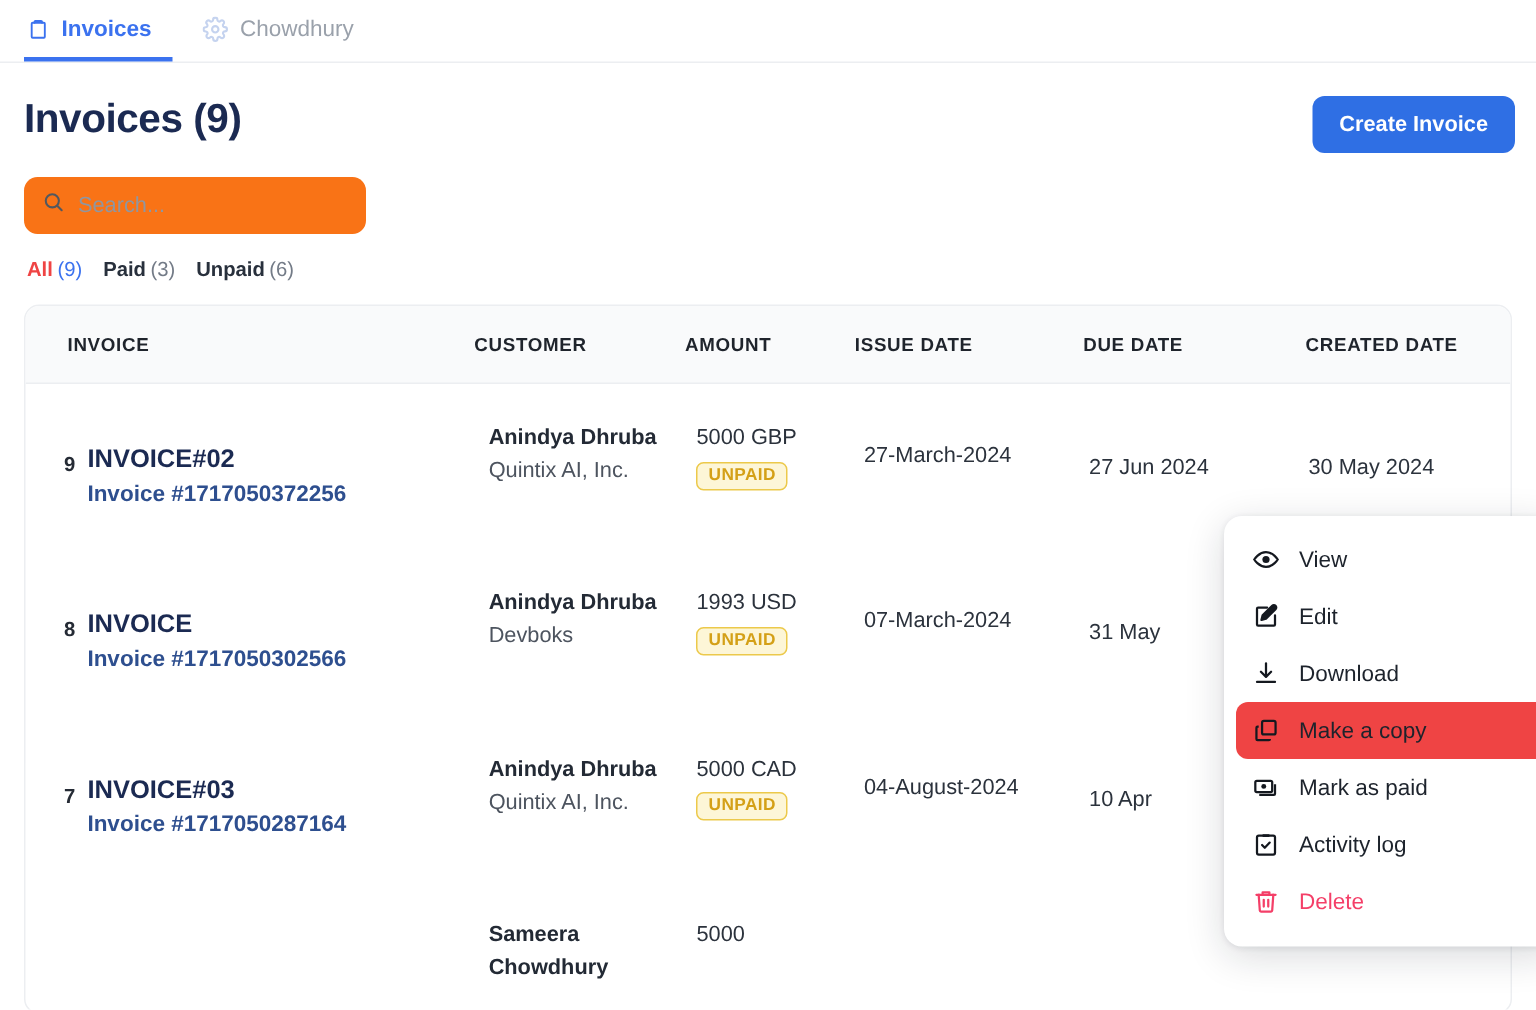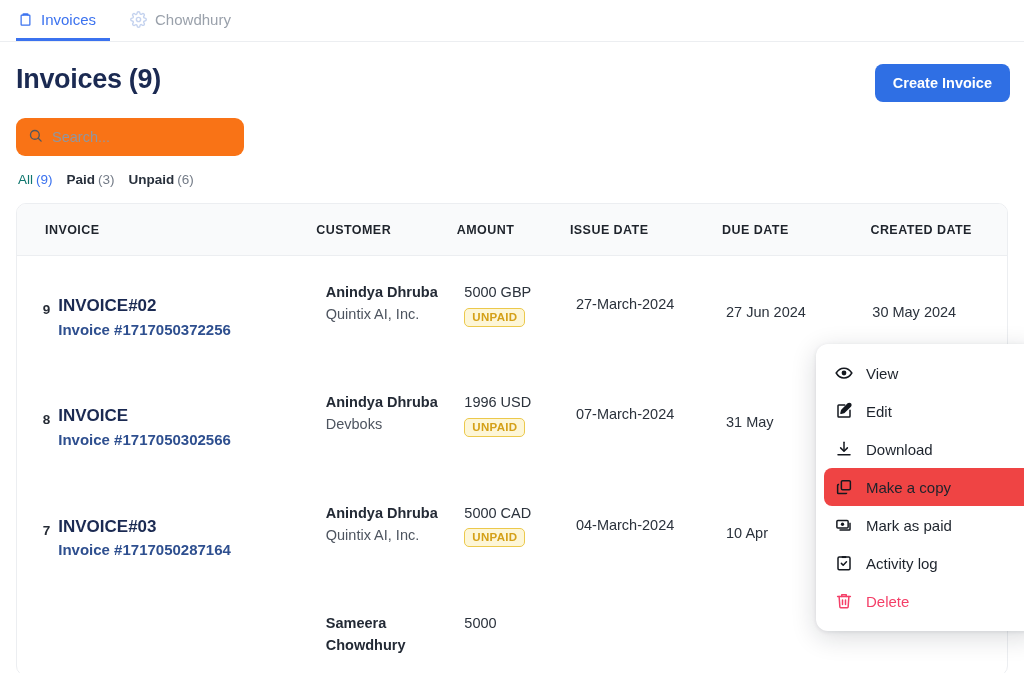--- a/index.html
+++ b/index.html
@@ -22,21 +22,21 @@
   }
   .tab {
     display: flex; align-items: center; gap: 8px;
     padding: 0 14px 0 2px;
     margin-right: 18px;
     font-size: 15px;
     position: relative;
     cursor: pointer;
     border-bottom: 3px solid transparent;
   }
-  .tab.active { color: #3b72ef; border-bottom-color: #3b72ef; font-weight: 400; }
+  .tab.active { color: #3b72ef; border-bottom-color: #3b72ef; font-weight: 700; }
   .tab.inactive { color: #9aa1ab; }
   .tab .ic { display: flex; align-items: center; }
 
   
   .page-head {
     display: flex; align-items: flex-start; justify-content: space-between;
     padding: 22px 14px 0 16px;
   }
   .page-title {
     font-size: 27px; font-weight: bold; color: #1b2a52;
@@ -71,21 +71,21 @@
 
   
   .filters {
     display: flex; align-items: baseline; gap: 14px;
     margin: 16px 0 0 18px;
     font-size: 13.5px;
   }
   .filter { cursor: pointer; white-space: nowrap; }
   .filter .lbl { font-weight: bold; }
   .filter .cnt { font-weight: normal; margin-left: 3px; }
-  .filter.active .lbl { color: #0f766e; font-weight: normal; }
+  .filter.active .lbl { color: #ef4444; font-weight: bold; }
   .filter.active .cnt { color: #3b72ef; }
   .filter.idle .lbl { color: #28303c; }
   .filter.idle .cnt { color: #737b87; }
 
   
   .table-card {
     margin: 16px 16px 0 16px;
     border: 1px solid #eceef1;
     border-radius: 10px;
     overflow: hidden;
@@ -257,21 +257,21 @@
       <div class="c-idx">8</div>
       <div class="c-inv">
         <div class="inv-title">INVOICE</div>
         <div class="inv-sub">Invoice #1717050302566</div>
       </div>
       <div class="c-cust">
         <div class="cust-name">Anindya Dhruba</div>
         <div class="cust-org">Devboks</div>
       </div>
       <div class="c-amt">
-        <div class="amt-val">1996 USD</div>
+        <div class="amt-val">1993 USD</div>
         <span class="badge">UNPAID</span>
       </div>
       <div class="c-issue date-txt">07-March-2024</div>
       <div class="c-due date-txt">31 May</div>
       <div class="c-made date-txt"></div>
     </div>
 
     <div class="row">
       <div class="c-idx">7</div>
       <div class="c-inv">
@@ -279,21 +279,21 @@
         <div class="inv-sub">Invoice #1717050287164</div>
       </div>
       <div class="c-cust">
         <div class="cust-name">Anindya Dhruba</div>
         <div class="cust-org">Quintix AI, Inc.</div>
       </div>
       <div class="c-amt">
         <div class="amt-val">5000 CAD</div>
         <span class="badge">UNPAID</span>
       </div>
-      <div class="c-issue date-txt">04-March-2024</div>
+      <div class="c-issue date-txt">04-August-2024</div>
       <div class="c-due date-txt">10 Apr</div>
       <div class="c-made date-txt"></div>
     </div>
 
     <div class="row">
       <div class="c-idx"></div>
       <div class="c-inv">
         <div class="inv-title"></div>
         <div class="inv-sub"></div>
       </div>

